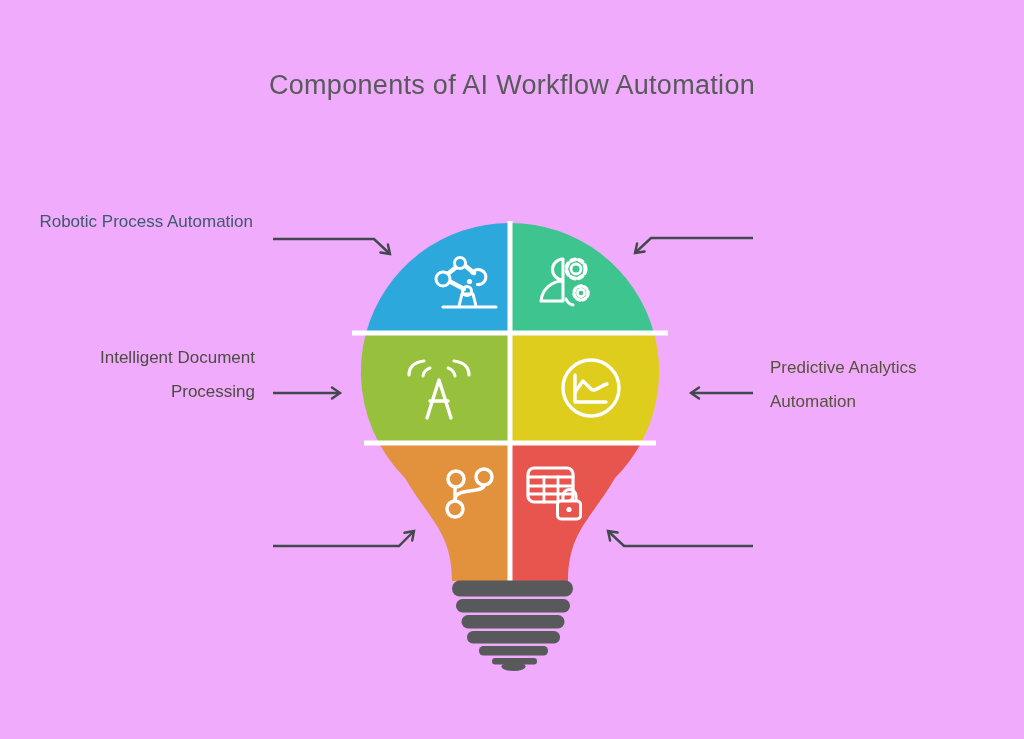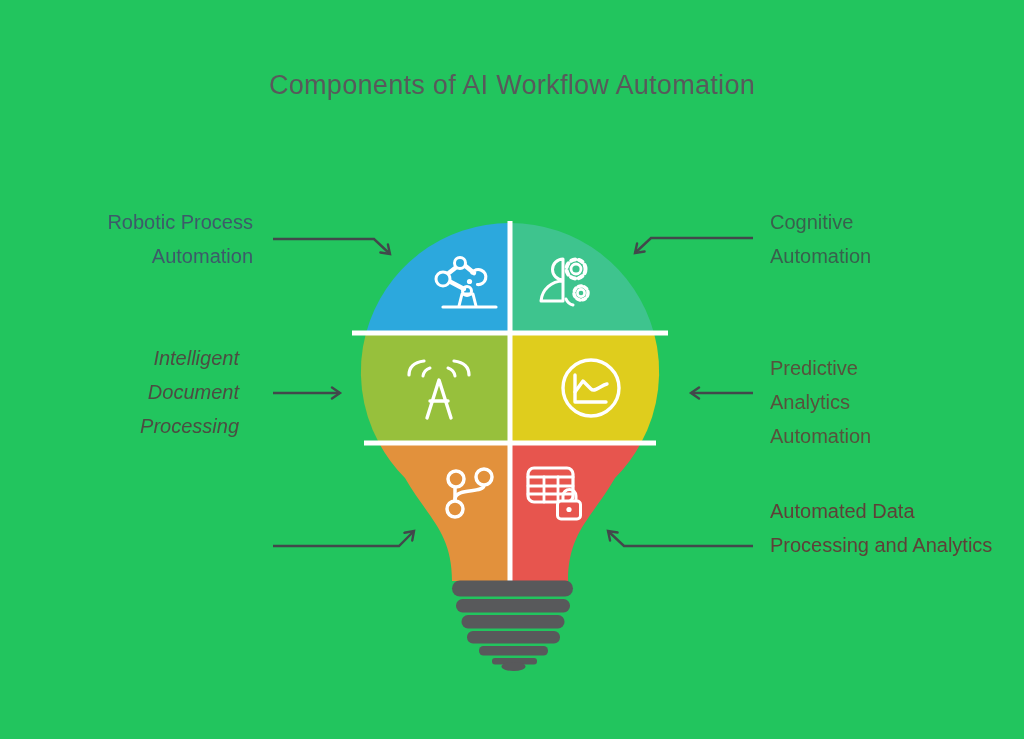--- a/index.html
+++ b/index.html
@@ -1,48 +1,46 @@
 <!DOCTYPE html>
 <html><head>
 <meta charset="utf-8">
 <style>
   html,body{margin:0;padding:0;background:#fff;}
-  #stage{position:relative;width:1024px;height:739px;background:#22c55e;overflow:hidden;
+  #stage{position:relative;width:1024px;height:739px;background:#f0abfc;overflow:hidden;
          font-family:"Liberation Sans",sans-serif;}
   .title{position:absolute;top:70px;left:0;width:100%;text-align:center;
          font-size:27px;color:#58595B;letter-spacing:.3px;}
-  .label{position:absolute;font-size:20px;line-height:34px;}
+  .label{position:absolute;font-size:17px;line-height:34px;}
   .al-r{text-align:right;}
   .al-l{text-align:left;}
   .c-robotic{color:#3D5A6A;}
   .c-idp{color:#4C4C42;}
   .c-aiw{color:#57442F;}
   .c-cog{color:#38604D;}
   .c-pred{color:#56523C;margin-top:10px;}
   .c-adp{color:#5E4038;}
   #l1{left:30px;width:223px;top:205px;}
-  #l2{left:79px;width:160px;top:341px;font-style:italic;}
+  #l2{left:95px;width:160px;top:341px;}
   #l3{left:80px;width:173px;top:494px;}
   #r1{left:770px;width:180px;top:205px;}
   #r2{left:770px;width:160px;top:341px;}
   #r3{left:770px;width:225px;top:494px;}
   svg{position:absolute;left:0;top:0;}
 </style>
 </head>
 <body>
 
 <div id="stage">
 
   <div class="title">Components of AI Workflow Automation</div>
 
   <div id="l1" class="label al-r c-robotic">Robotic Process Automation</div>
   <div id="l2" class="label al-r c-idp">Intelligent Document Processing</div>
-  <div id="r1" class="label al-l c-cog">Cognitive Automation</div>
   <div id="r2" class="label al-l c-pred">Predictive Analytics Automation</div>
-  <div id="r3" class="label al-l c-adp">Automated Data Processing and Analytics</div>
 
   <svg width="1024" height="739" viewBox="0 0 1024 739">
     <defs>
       <marker id="ah" viewBox="0 0 14 14" refX="11" refY="7" markerWidth="14" markerHeight="14" orient="auto" markerUnits="userSpaceOnUse">
         <path d="M 3,1.5 L 11,7 L 3,12.5" fill="none" stroke="#42484B" stroke-width="2.4" stroke-linecap="round"></path>
       </marker>
     </defs>
 
     <g stroke="none">
       <path d="M 510,223 A 149,149 0 0 0 366,333 L 510,333 Z" fill="#2CA8DD"></path>

